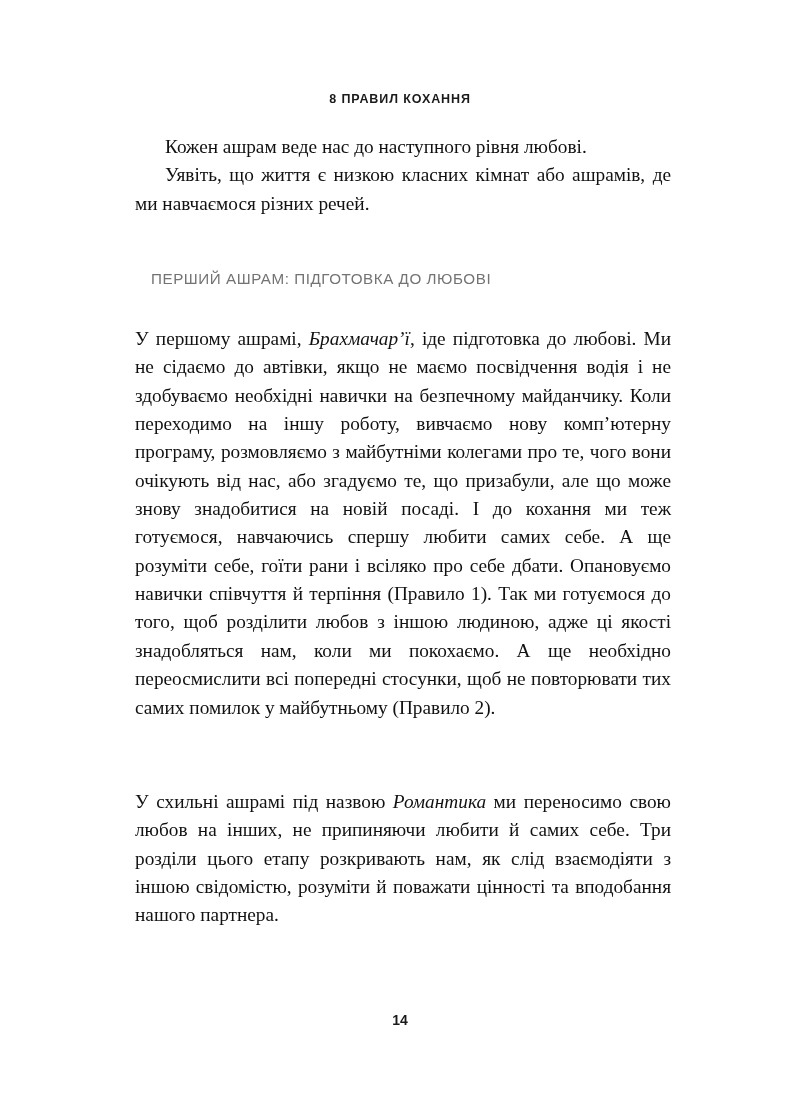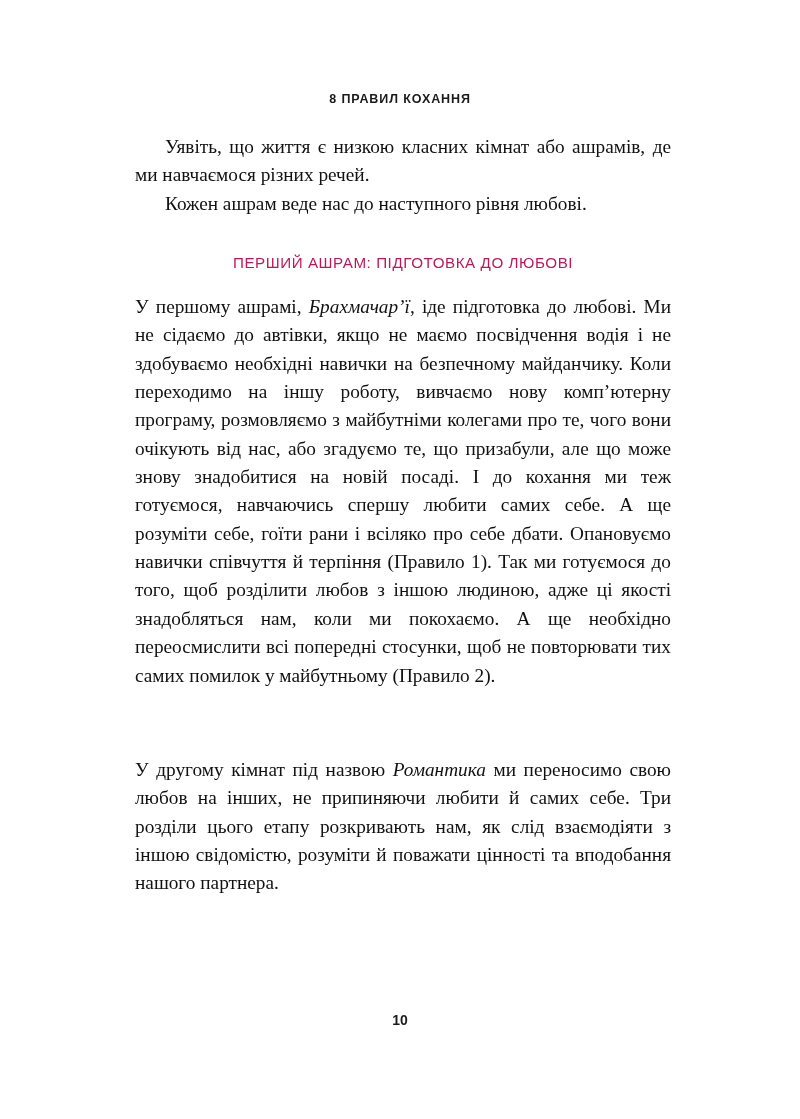--- a/index.html
+++ b/index.html
@@ -70,27 +70,27 @@
     display: inline-block;
     width: 100%;
   }
   p.body-par.no-stretch::after { display: none; }
 
   em.term {
   }
 
   
   h2.ashram-head {
-    margin: 0;
+    margin: 16px;
     font-family: "Liberation Sans", "DejaVu Sans", sans-serif;
     font-weight: normal;
     font-size: 15.2px;
     letter-spacing: 0.55px;
-    text-align: center;
-    color: #be185d;
+    text-align: left;
+    color: #737373;
     text-transform: uppercase;
   }
 
   .gap-before-head { height: 36px; }
   .gap-after-head  { height: 22px; }
   .gap-block       { height: 44px; }
 
   
   .folio {
     position: absolute;
@@ -106,37 +106,37 @@
 </style>
 </head>
 <body>
 
 <div class="page">
 
   <div class="running-head">8 ПРАВИЛ КОХАННЯ</div>
 
   <div class="text-block">
 
+    <p class="body-par indent no-stretch">Кожен ашрам веде нас до наступного рівня любові.</p>
+
     <p class="body-par indent no-stretch">Уявіть, що життя є низкою класних кімнат або ашрамів, де ми навчаємося різних речей.</p>
-
-    <p class="body-par indent no-stretch">Кожен ашрам веде нас до наступного рівня любові.</p>
 
     <div class="gap-before-head"></div>
 
     <h2 class="ashram-head">ПЕРШИЙ АШРАМ: ПІДГОТОВКА ДО ЛЮБОВІ</h2>
 
     <div class="gap-after-head"></div>
 
     <p class="body-par noindent no-stretch"><span>У першому ашрамі, </span><em class="term">Брахмачар’ї</em><span>, іде підготовка до любові. Ми не сідаємо до автівки, якщо не маємо посвідчення водія і не здобуваємо необхідні навички на безпечному майданчику. Коли переходимо на іншу роботу, вивчаємо нову комп’ютерну програму, розмовляємо з майбутніми колегами про те, чого вони очікують від нас, або згадуємо те, що призабули, але що може знову знадобитися на новій посаді. І до кохання ми теж готуємося, навчаючись спершу любити самих себе. А ще розуміти себе, гоїти рани і всіляко про себе дбати. Опановуємо навички співчуття й терпіння (Правило 1). Так ми готуємося до того, щоб розділити любов з іншою людиною, адже ці якості знадобляться нам, коли ми покохаємо. А ще необхідно переосмислити всі попередні стосунки, щоб не повторювати тих самих помилок у майбутньому (Правило 2).</span></p>
 
     <div class="gap-block"></div>
 
 
     <div class="gap-after-head"></div>
 
-    <p class="body-par noindent no-stretch"><span>У другому кімнат під назвою </span><em class="term">Романтика</em><span> ми переносимо свою любов на інших, не припиняючи любити й самих себе. Три розділи цього етапу розкривають нам, як слід взаємодіяти з іншою свідомістю, розуміти й поважати цінності та вподобання нашого партнера.</span></p>
+    <p class="body-par noindent no-stretch"><span>У схильні ашрамі під назвою </span><em class="term">Романтика</em><span> ми переносимо свою любов на інших, не припиняючи любити й самих себе. Три розділи цього етапу розкривають нам, як слід взаємодіяти з іншою свідомістю, розуміти й поважати цінності та вподобання нашого партнера.</span></p>
 
 
   </div>
 
-  <div class="folio">10</div>
+  <div class="folio">14</div>
 
 </div>
 
 </body></html>

